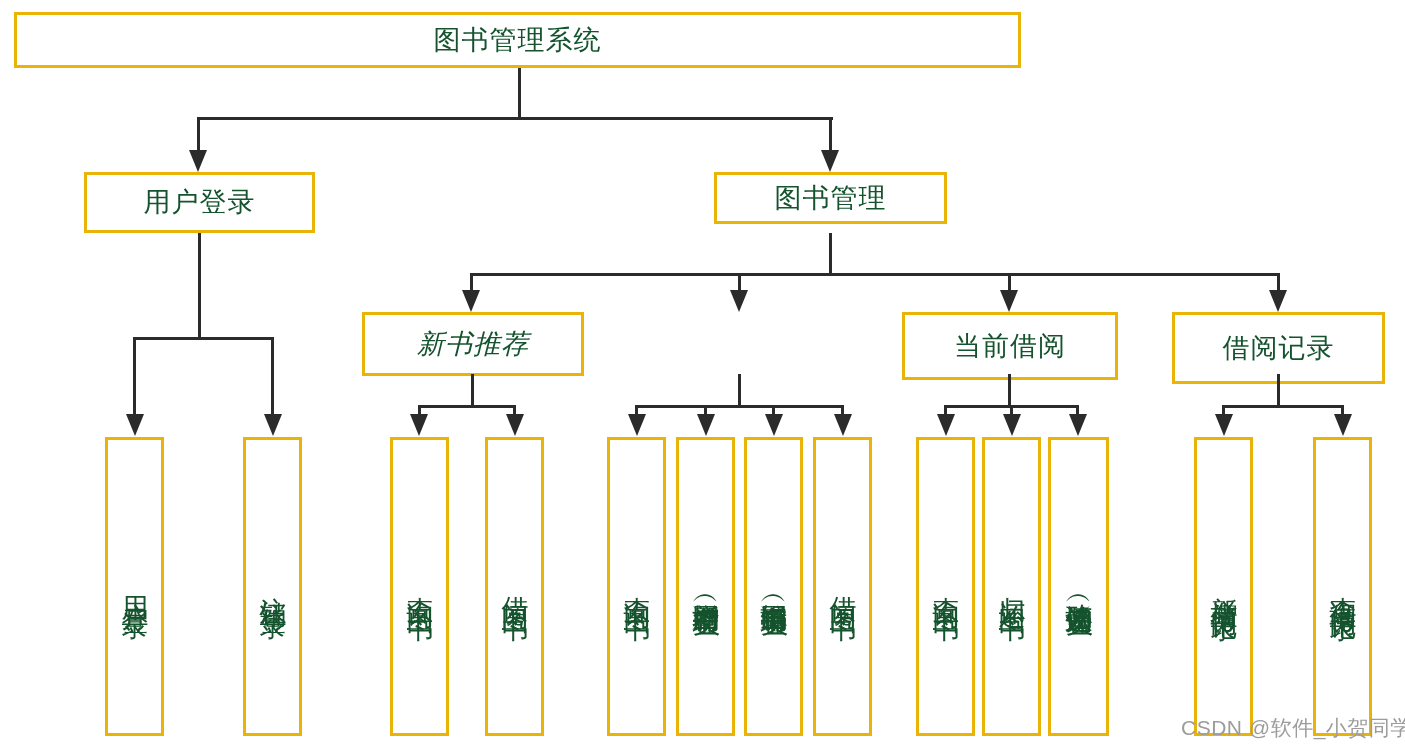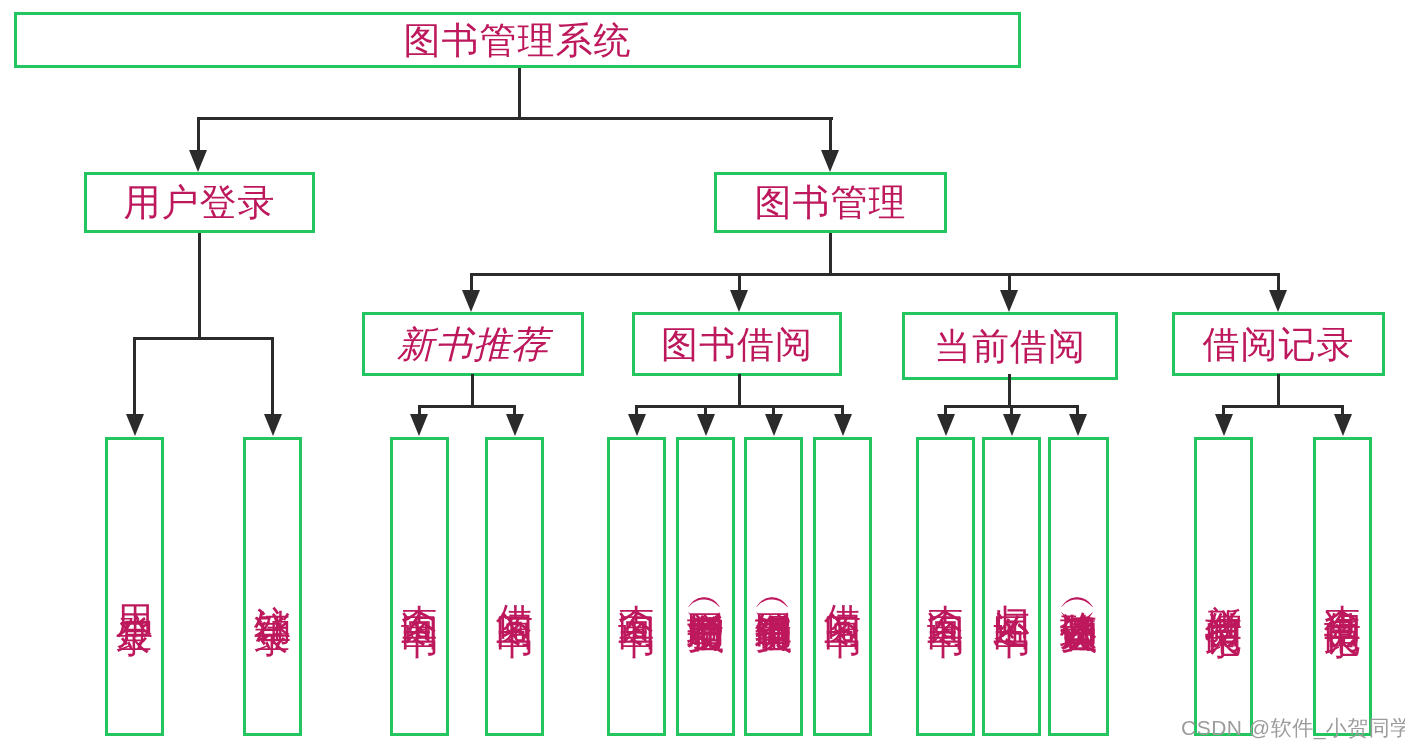--- a/index.html
+++ b/index.html
@@ -7,28 +7,28 @@
     position:relative;
     width:1405px;height:747px;
     background:#ffffff;
     font-family:"Liberation Sans","DejaVu Sans",sans-serif;
     color:#1f1f1f;
     overflow:hidden;
   }
   .box{
     position:absolute;
     box-sizing:border-box;
-    border:3px solid #22c55e;
+    border:3px solid #eab308;
     background:#ffffff;
     display:flex;
     align-items:center;
     justify-content:center;
-    font-size:37px;
+    font-size:27px;
     line-height:1;
-    color:#be185d;
+    color:#14532d;
   }
   .hbox{letter-spacing:1px;}
   .vbox span{
     writing-mode:vertical-rl;
     text-orientation:mixed;
     line-height:1;
   }
   .v4 span{letter-spacing:6px;}
   .v6 span{letter-spacing:4px;}
   .v10 span{letter-spacing:1px;}
@@ -63,21 +63,21 @@
   <div class="vl" style="left:518px;top:68px;height:50px;"></div>
   <div class="hl" style="left:197px;top:117px;width:636px;"></div>
   <div class="vl" style="left:197px;top:117px;height:35px;"></div>
   <div class="arrow" style="left:189px;top:150px;"></div>
   <div class="vl" style="left:829px;top:117px;height:35px;"></div>
   <div class="arrow" style="left:821px;top:150px;"></div>
 
   <div class="box hbox" style="left:84px;top:172px;width:231px;height:61px;">
     <span>用户登录</span>
   </div>
-  <div class="box hbox" style="left:714px;top:172px;width:233px;height:61px;">
+  <div class="box hbox" style="left:714px;top:172px;width:233px;height:52px;">
     <span>图书管理</span>
   </div>
 
   <div class="vl" style="left:198px;top:233px;height:106px;"></div>
   <div class="hl" style="left:133px;top:337px;width:141px;"></div>
   <div class="vl" style="left:133px;top:337px;height:78px;"></div>
   <div class="arrow" style="left:126px;top:414px;"></div>
   <div class="vl" style="left:271px;top:337px;height:78px;"></div>
   <div class="arrow" style="left:264px;top:414px;"></div>
 
@@ -88,27 +88,24 @@
   <div class="vl" style="left:738px;top:273px;height:19px;"></div>
   <div class="arrow" style="left:730px;top:290px;"></div>
   <div class="vl" style="left:1008px;top:273px;height:19px;"></div>
   <div class="arrow" style="left:1000px;top:290px;"></div>
   <div class="vl" style="left:1277px;top:273px;height:19px;"></div>
   <div class="arrow" style="left:1269px;top:290px;"></div>
 
   <div class="box hbox" style="left:362px;top:312px;width:222px;height:64px;font-style:italic;">
     <span>新书推荐</span>
   </div>
-  <div class="box hbox" style="left:632px;top:312px;width:210px;height:64px;">
-    <span>图书借阅</span>
-  </div>
   <div class="box hbox" style="left:902px;top:312px;width:216px;height:68px;">
     <span>当前借阅</span>
   </div>
-  <div class="box hbox" style="left:1172px;top:312px;width:213px;height:64px;">
+  <div class="box hbox" style="left:1172px;top:312px;width:213px;height:72px;">
     <span>借阅记录</span>
   </div>
 
   <div class="vl" style="left:471px;top:374px;height:34px;"></div>
   <div class="hl" style="left:418px;top:405px;width:98px;"></div>
   <div class="vl" style="left:418px;top:405px;height:12px;"></div>
   <div class="arrow" style="left:410px;top:414px;"></div>
   <div class="vl" style="left:513px;top:405px;height:12px;"></div>
   <div class="arrow" style="left:506px;top:414px;"></div>
 

